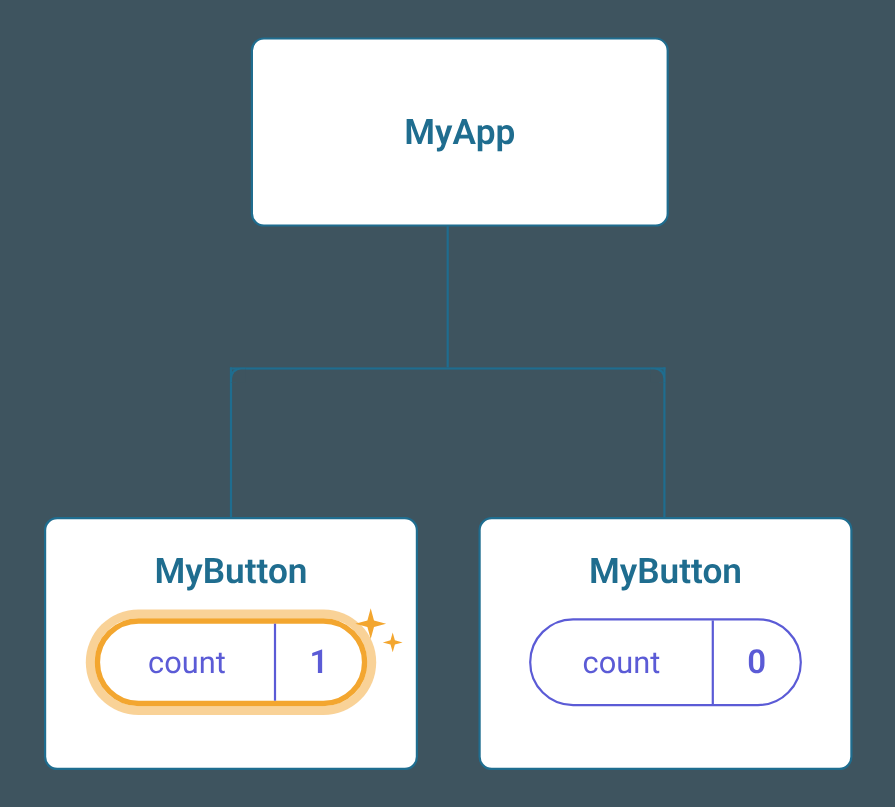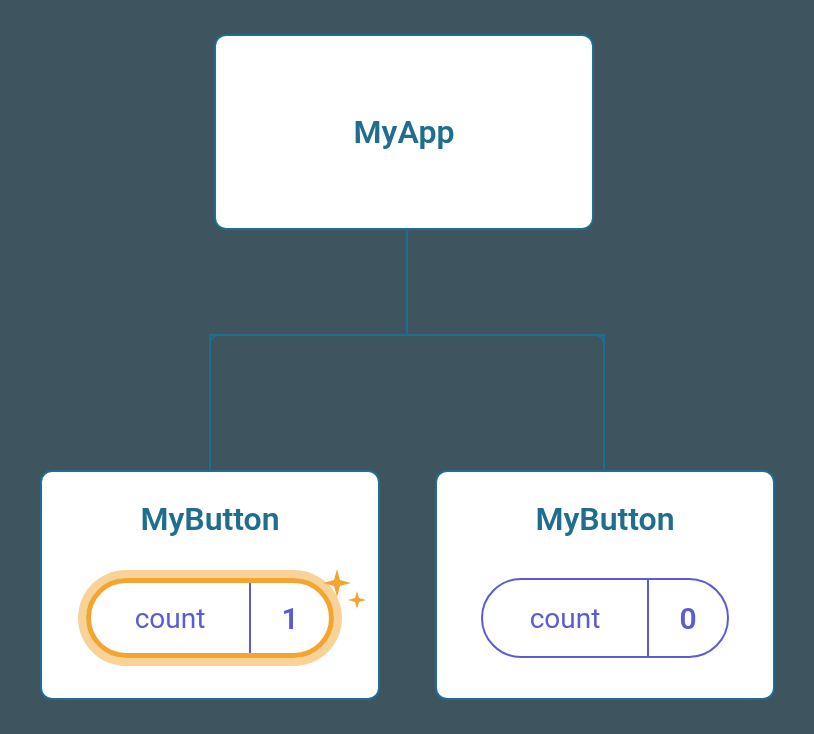--- a/index.html
+++ b/index.html
@@ -27,44 +27,44 @@
       justify-content: center;
     }
     
     .node-title {
       color: #1f6d8f;
       font-size: 32px;
       font-weight: 600;
     }
     
     .root-node {
-      left: 214px;
+      left: 228px;
       top: 34px;
       width: 380px;
-      height: 196px;
+      height: 172px;
     }
     
     .child-node {
       top: 470px;
       width: 340px;
       height: 230px;
       padding-top: 28px;
       justify-content: flex-start;
     }
     
     .left-child {
       left: 40px;
     }
     
     .right-child {
       left: 435px;
     }
     
     .count-pill {
-      margin-top: 40px;
+      margin-top: 24px;
       position: relative;
       display: flex;
       align-items: center;
       border: 2px solid #5b5bd6;
       border-radius: 50px;
       height: 80px;
       overflow: visible;
     }
     
     .count-pill-plain {

